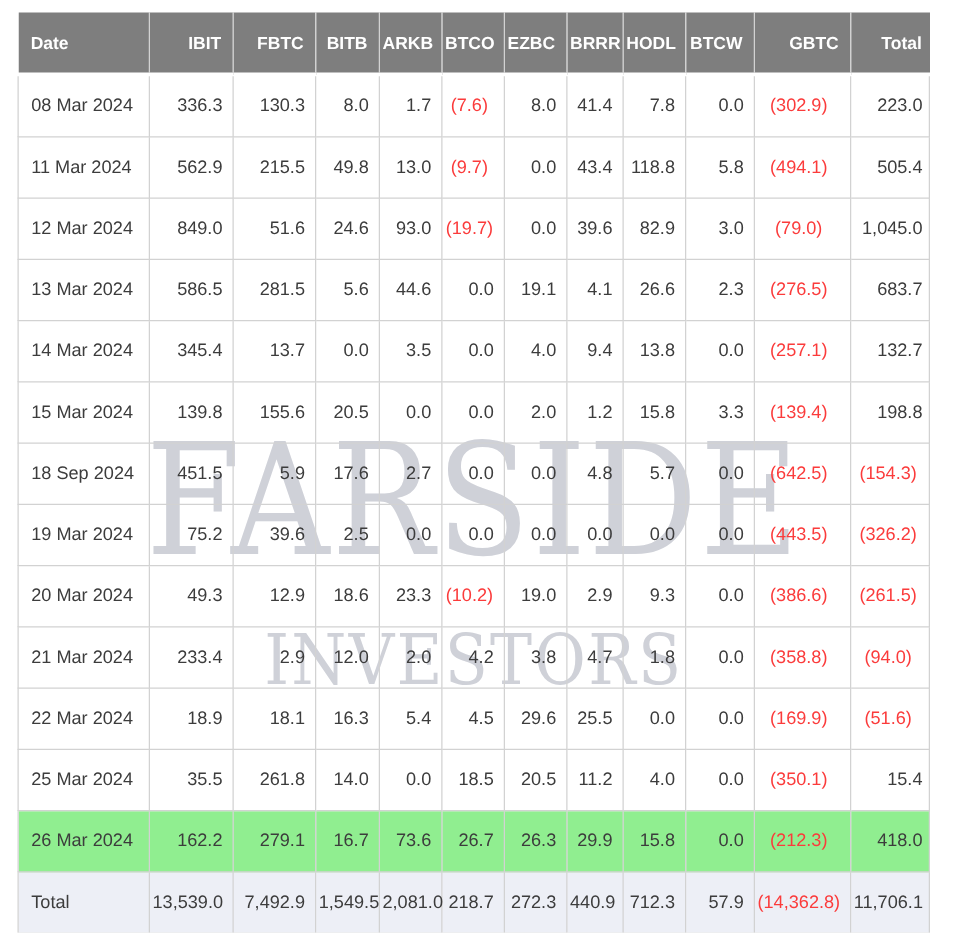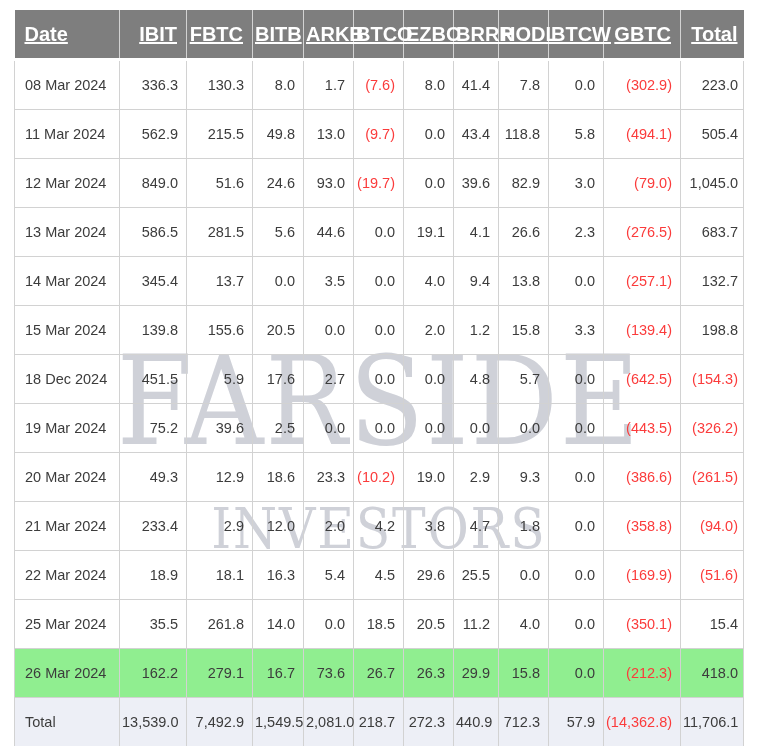--- a/index.html
+++ b/index.html
@@ -27,38 +27,37 @@
   }
 
   table.flows{
     position:relative;z-index:1;
     border-collapse:collapse;table-layout:fixed;
     margin:10px 0 0 14px;width:729px;
   }
   th{
     background:var(--header-bg,#7e7e7e);
     color:var(--header-text,#ffffff);
-    font-weight:bold;font-size:20px;height:48px;
+    font-weight:bold;font-size:14px;height:48px;
     text-align:right;padding:0 9px 0 2px;
     border-right:1px solid rgba(255,255,255,0.65);
     border-bottom:3px solid #ffffff;
     white-space:nowrap;
-    text-decoration:underline;
   }
   th:first-child{text-align:left;padding-left:10px;}
   th:last-child{border-right:none;padding-right:6px;}
   td{
     border:1px solid var(--border,#d2d2d2);
     font-size:14.5px;color:var(--text,#3c3c3c);
     height:48px;text-align:right;padding:0 8px 0 2px;
     background:transparent;white-space:nowrap;
   }
   td:last-child{padding-right:5px;}
   td.date-cell{text-align:left;padding-left:10px;}
-  td.neg{color:var(--negative,#fb3b3b);}
+  td.neg{color:var(--negative,#fb3b3b);text-align:center;}
   tr.highlight td{background:var(--highlight-bg,#90ee90);}
   tr.total td{background:var(--total-bg,#edeff6);}
 </style>
 </head>
 <body>
 
 <div class="stage">
 
   <div class="watermark">
     <div class="wm-line1">FARSIDE</div>
@@ -175,21 +174,21 @@
           <td>0.0</td>
           <td>0.0</td>
           <td>2.0</td>
           <td>1.2</td>
           <td>15.8</td>
           <td>3.3</td>
           <td class="neg">(139.4)</td>
           <td>198.8</td>
         </tr>
         <tr>
-          <td class="date-cell">18 Dec 2024</td>
+          <td class="date-cell">18 Sep 2024</td>
           <td>451.5</td>
           <td>5.9</td>
           <td>17.6</td>
           <td>2.7</td>
           <td>0.0</td>
           <td>0.0</td>
           <td>4.8</td>
           <td>5.7</td>
           <td>0.0</td>
           <td class="neg">(642.5)</td>

